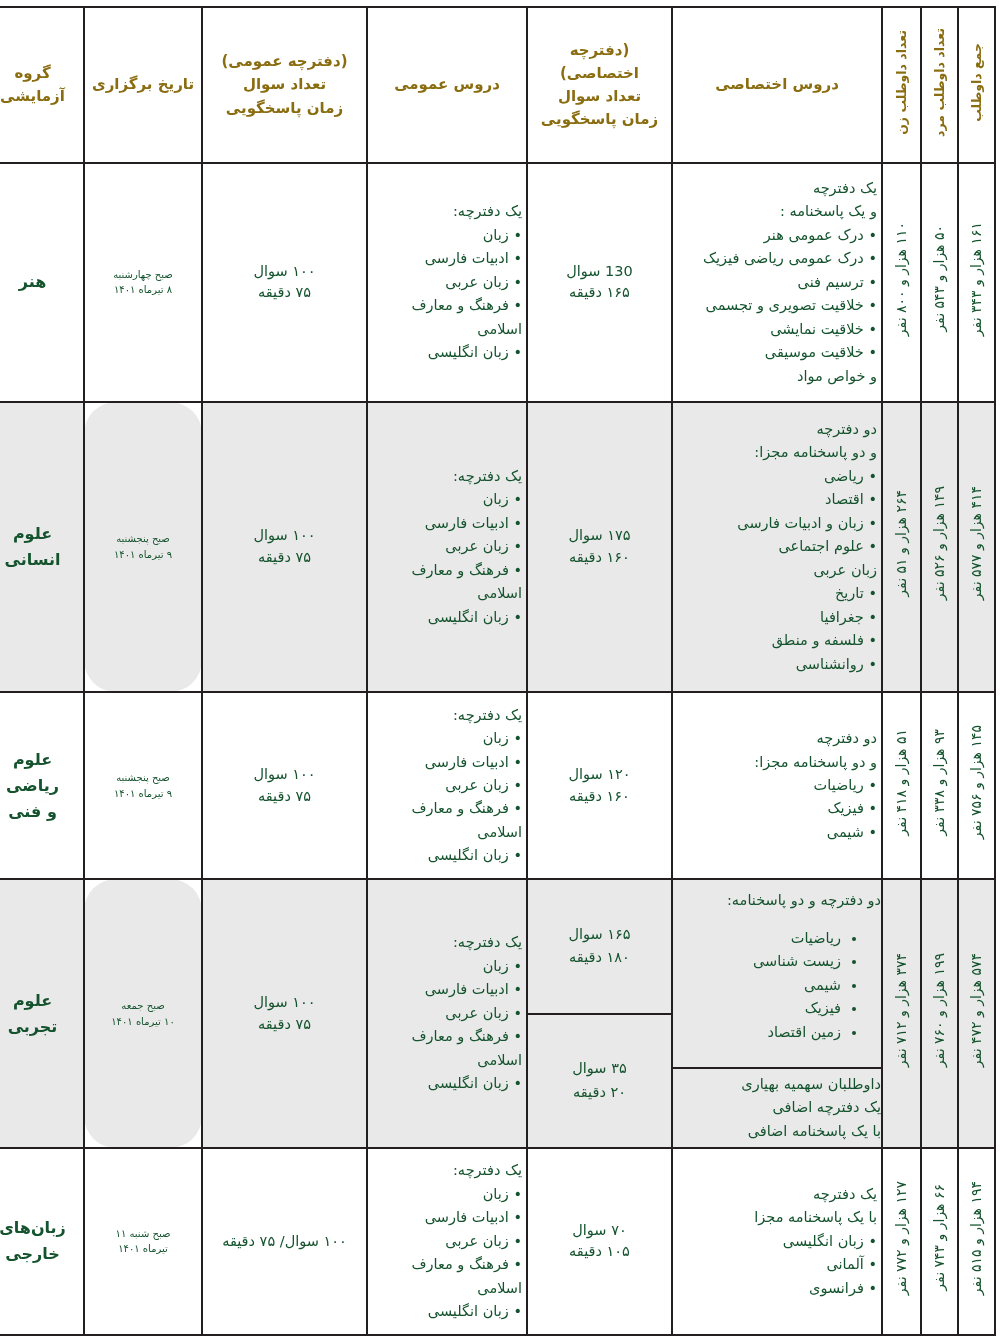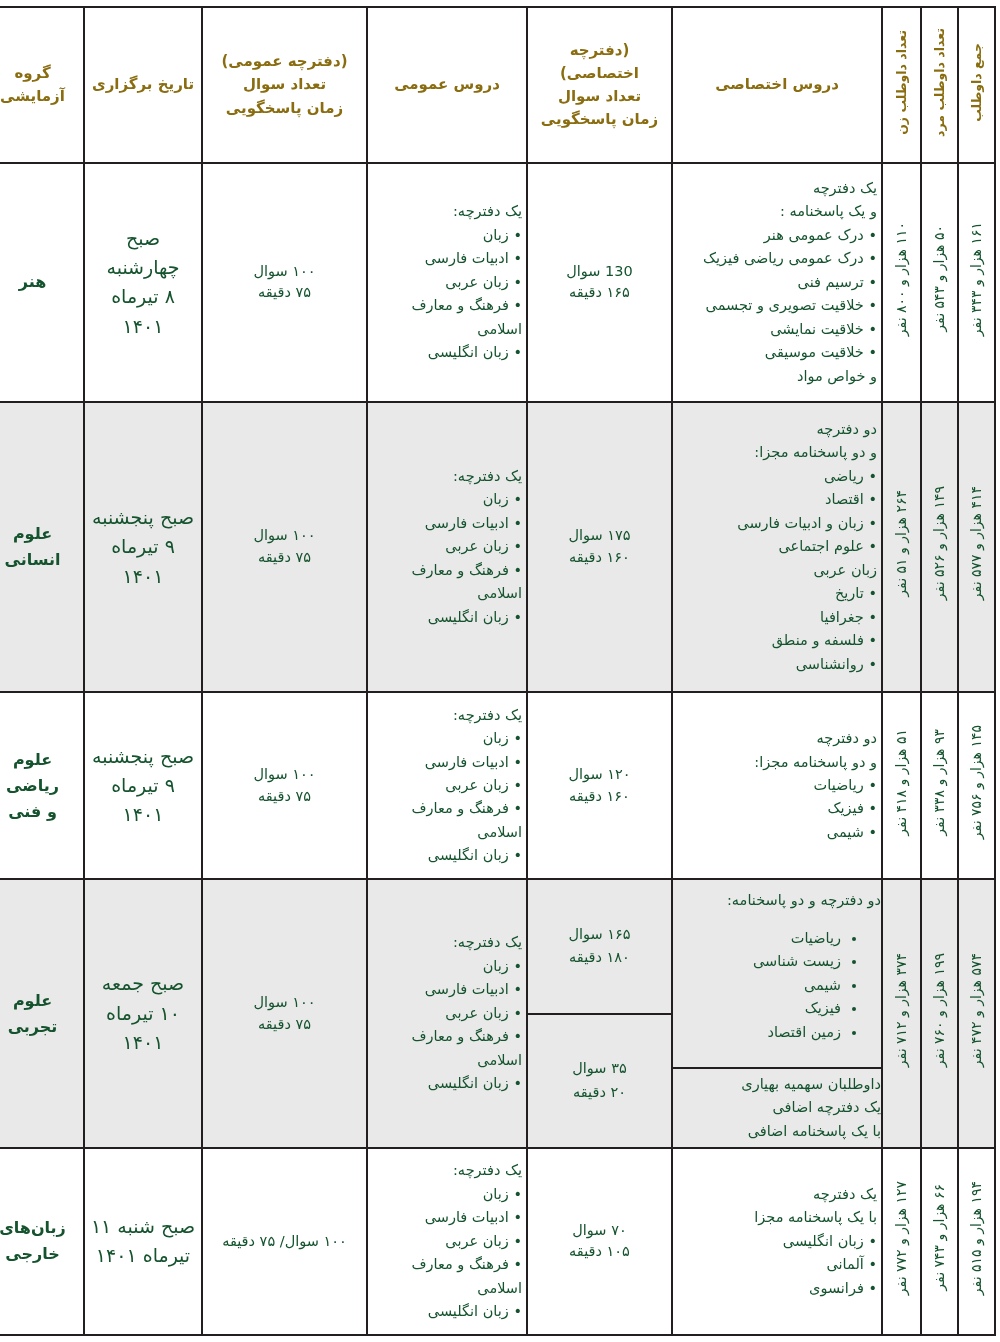--- a/index.html
+++ b/index.html
@@ -103,23 +103,24 @@
   tbody td.plain {
     background: #ffffff;
   }
 
   td.group-name {
     font-weight: bold;
     font-size: 16px;
     text-align: center;
   }
   td.date-cell {
-    font-size: 19px;
+    font-size: 10px;
     line-height: 1.55;
     text-align: center;
+    border-radius: 32px;
   }
   td.count-cell {
     font-size: 14.5px;
     text-align: center;
     line-height: 1.5;
     margin-left: 36px;
   }
   td.subject-cell {
     text-align: right;
     padding-right: 10px;

